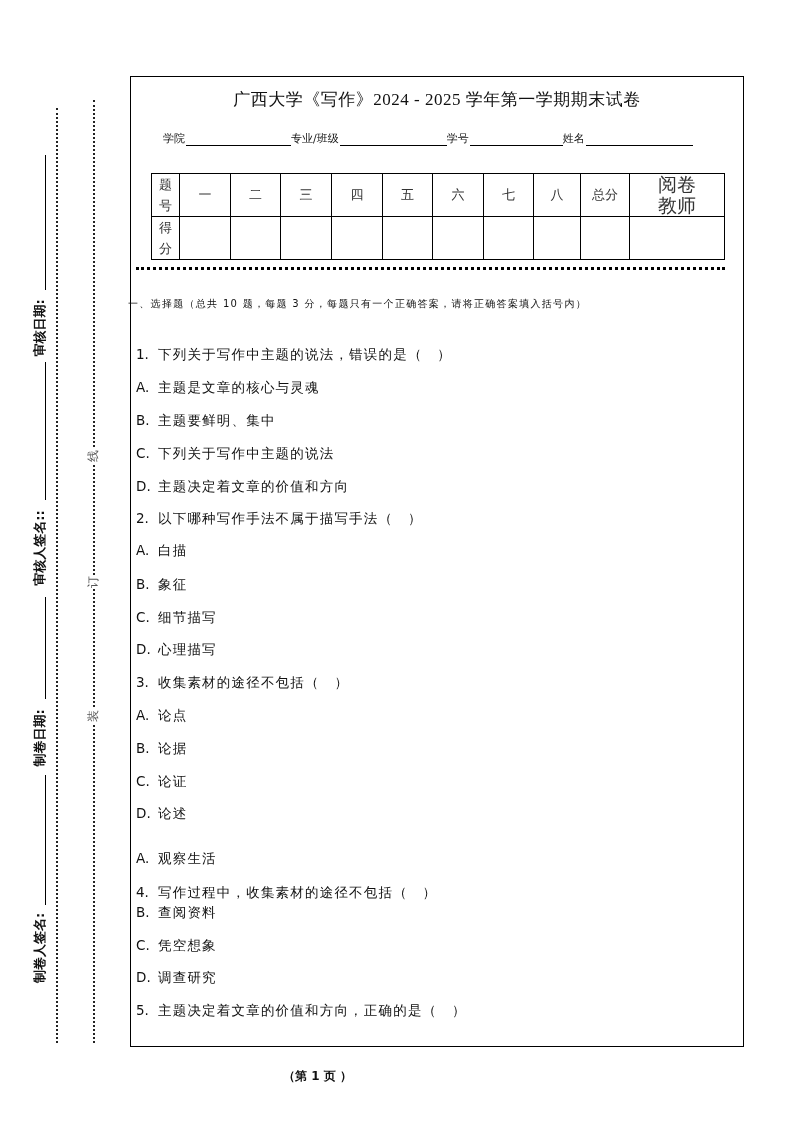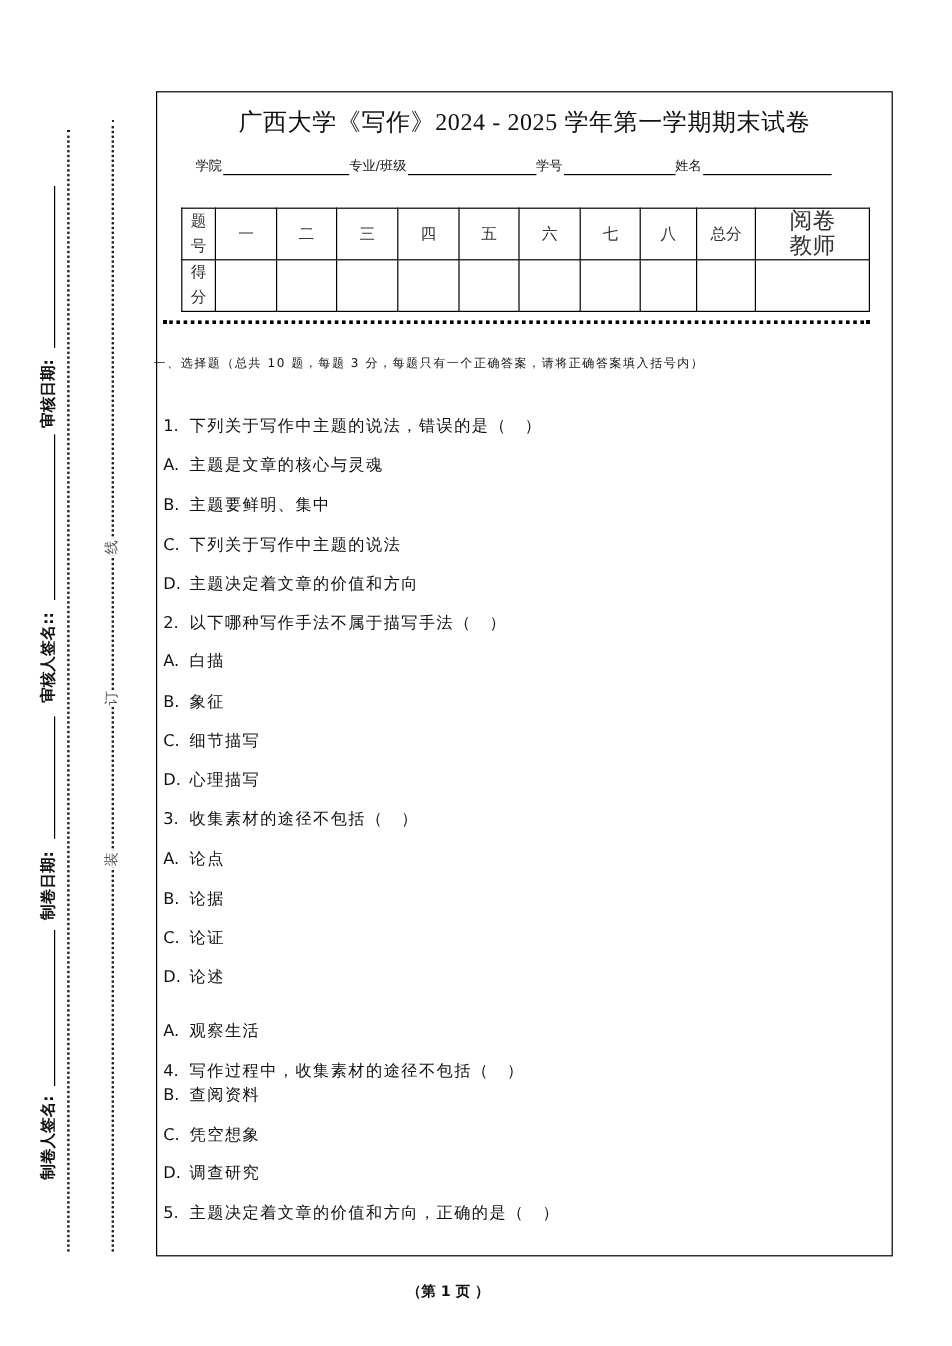--- a/index.html
+++ b/index.html
@@ -21,21 +21,21 @@
       font-size: 12px; color: #555; background: #fff; padding: 0 1px; line-height: 1;
     }
 
     
     .frame {
       position: absolute; left: 130px; top: 76px; width: 614px; height: 971px;
       border: 1.3px solid #000; box-sizing: border-box;
     }
     .title {
       position: absolute; left: 130px; width: 614px; top: 88px; text-align: center;
-      font-size: 20px; letter-spacing: 0.5px; font-family: "Liberation Serif", "DejaVu Serif", serif;
+      font-size: 17px; letter-spacing: 0.5px; font-family: "Liberation Serif", "DejaVu Serif", serif;
     }
     .info-row {
       position: absolute; left: 163px; top: 131px; font-size: 11px; display: flex; align-items: flex-end;
     }
     .info-row .lbl { margin-right: 1px; }
     .info-row .line { display: inline-block; border-bottom: 1px solid #000; height: 13px; }
 
     table.score {
       position: absolute; left: 151px; top: 173px; border-collapse: collapse;
       font-family: "DejaVu Sans", "Liberation Sans", sans-serif; font-size: 13px; color: #333;
@@ -56,22 +56,22 @@
     .q {
       position: absolute; left: 136px; font-size: 13.5px; letter-spacing: 1.2px; white-space: nowrap;
       font-family: "DejaVu Sans", "Liberation Sans", sans-serif;
     }
     .q .mk { display: inline-block; width: 22px; letter-spacing: 0; }
     .section-h {
       position: absolute; left: 128px; top: 293px; width: 595px; font-size: 10px; line-height: 22px;
       letter-spacing: 1.3px; font-family: "DejaVu Sans", "Liberation Sans", sans-serif;
     }
     .footer {
-      position: absolute; left: 15px; width: 633px; top: 1068px; text-align: center;
-      font-weight: bold; font-size: 12px; font-family: "DejaVu Sans", "Liberation Sans", sans-serif; padding-left: 42px;
+      position: absolute; left: 1px; width: 633px; top: 1068px; text-align: center;
+      font-weight: bold; font-size: 12px; font-family: "DejaVu Sans", "Liberation Sans", sans-serif;
     }
   </style>
 </head>
 <body>
 
 <div>
   <div class="dot-v" style="left:56px; top:108px; height:935px;"></div>
   <div class="dot-v" style="left:93px; top:100px; height:943px;"></div>
 
   <div class="solid-v" style="top:155px; height:135px;"></div>

